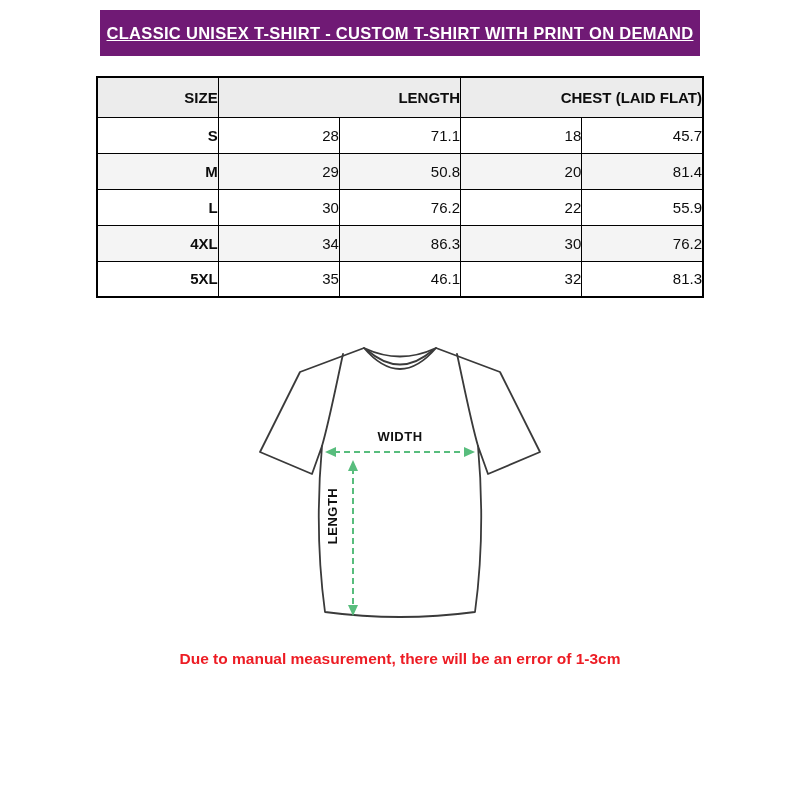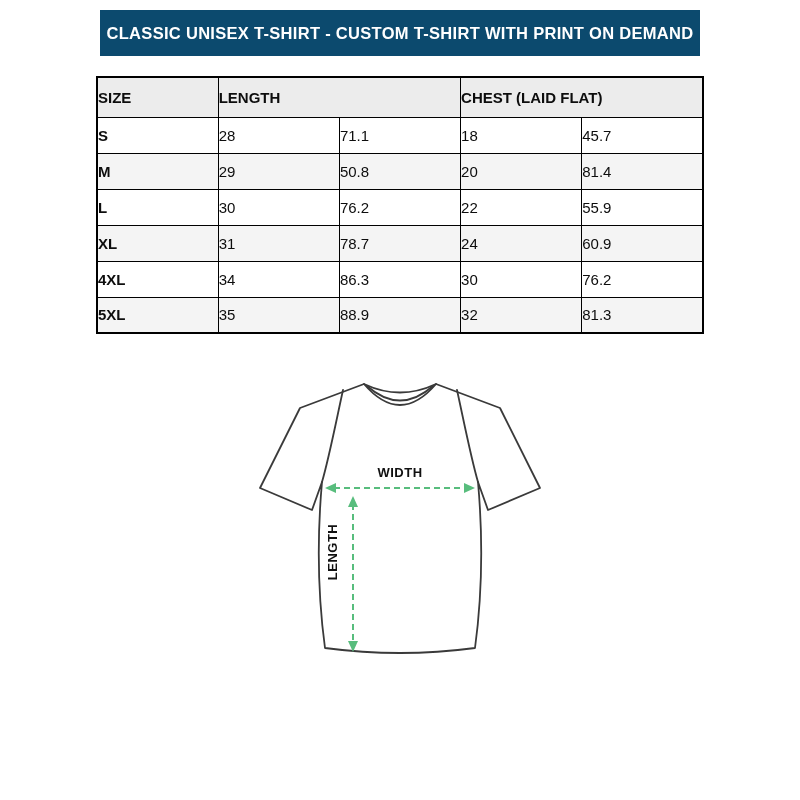--- a/index.html
+++ b/index.html
@@ -8,40 +8,41 @@
   .page {
     position:relative;
     width:800px; height:800px;
     margin:0 auto;
     background:#ffffff;
     overflow:hidden;
   }
   .banner {
     width:600px; height:46px;
     margin:10px auto 0;
-    background:#0c4a6e;
+    background:#701a75;
     color:#ffffff;
     font-weight:700;
     font-size:16.5px;
     letter-spacing:.3px;
     text-align:center;
     line-height:46px;
     white-space:nowrap;
+    text-decoration:underline;
   }
   table.size-table {
     width:608px;
     margin:20px auto 0;
     border-collapse:collapse;
     border:2px solid #000;
     table-layout:fixed;
   }
   .size-table th, .size-table td {
     border:1px solid #000;
     height:36px;
-    text-align:left;
+    text-align:right;
     vertical-align:middle;
     font-size:15px;
     padding:0;
     color:#0d0d0d;
   }
   .size-table th {
     background:#ececec;
     font-weight:700;
     height:40px;
   }
@@ -104,37 +105,30 @@
         <td>81.4</td>
       </tr>
       <tr>
         <td class="size">L</td>
         <td>30</td>
         <td>76.2</td>
         <td>22</td>
         <td>55.9</td>
       </tr>
       <tr>
-        <td class="size">XL</td>
-        <td>31</td>
-        <td>78.7</td>
-        <td>24</td>
-        <td>60.9</td>
-      </tr>
-      <tr>
         <td class="size">4XL</td>
         <td>34</td>
         <td>86.3</td>
         <td>30</td>
         <td>76.2</td>
       </tr>
       <tr>
         <td class="size">5XL</td>
         <td>35</td>
-        <td>88.9</td>
+        <td>46.1</td>
         <td>32</td>
         <td>81.3</td>
       </tr>
     </tbody>
   </table>
 
   <div class="diagram-wrap">
     <svg width="320" height="300" viewBox="0 0 320 300">
 
       <g fill="#ffffff" stroke="#3a3a3a" stroke-width="1.8" stroke-linejoin="round" stroke-linecap="round">
@@ -171,14 +165,15 @@
       <g stroke="none" fill="#58bd7d">
         <polygon points="113,126 108,137 118,137"></polygon>
         <polygon points="113,282 108,271 118,271"></polygon>
       </g>
 
       <text x="160" y="107" text-anchor="middle">WIDTH</text>
       <text transform="translate(97,182) rotate(-90)" text-anchor="middle">LENGTH</text>
     </svg>
   </div>
 
+  <div class="note">Due to manual measurement, there will be an error of 1-3cm</div>
 
 </div>
 
 </body></html>

